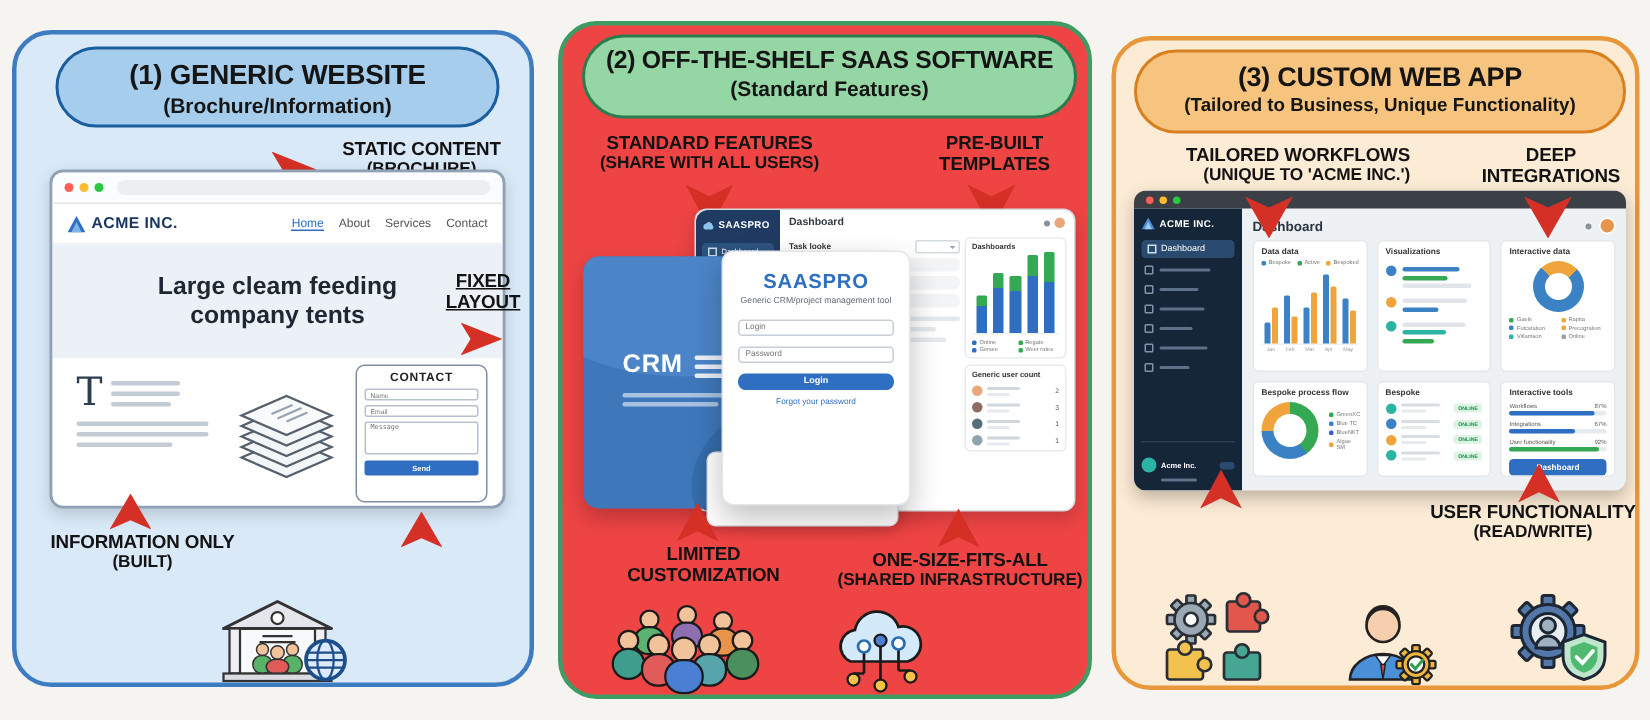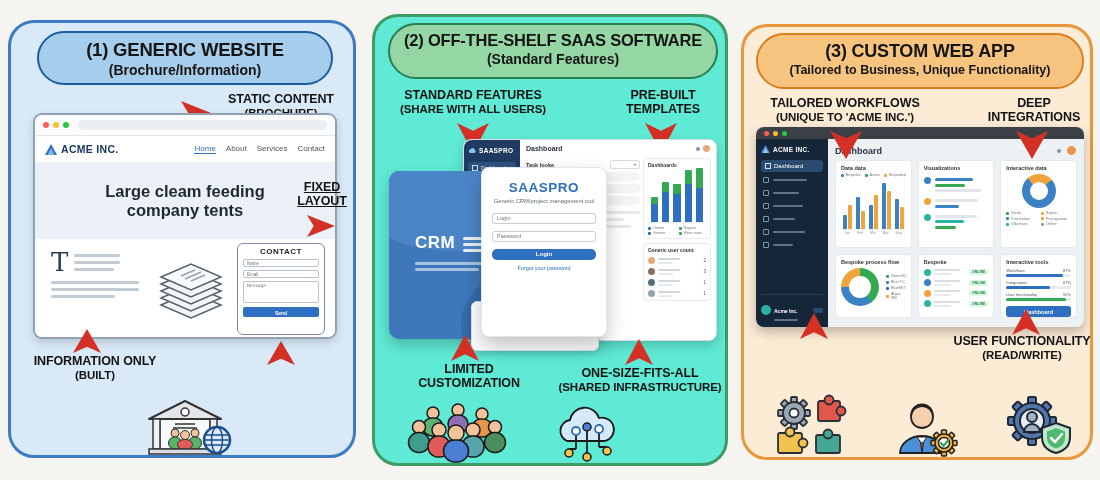--- a/index.html
+++ b/index.html
@@ -1,20 +1,20 @@
 <!DOCTYPE html>
 <html><head>
 <meta charset="utf-8">
 <style>
   html,body{margin:0;padding:0;width:1100px;height:480px;background:#f5f4f1;overflow:hidden;
     font-family:"Liberation Sans","DejaVu Sans",sans-serif;}
   .canvas{position:relative;width:1100px;height:480px;}
   .panel{position:absolute;border-radius:26px;box-sizing:border-box;}
   .p1{left:8px;top:20px;width:348px;height:438px;background:#d9e9f8;border:3px solid #3e7cc1;}
-  .p2{left:372px;top:14px;width:356px;height:452px;background:#5eead4;border:3px solid #3f9b63;}
+  .p2{left:372px;top:14px;width:356px;height:452px;background:#ef4444;border:3px solid #3f9b63;}
   .p3{left:741px;top:24px;width:352px;height:436px;background:#fcebd5;border:3px solid #e8973a;}
   .pill{position:absolute;border-radius:30px;text-align:center;box-sizing:border-box;padding-top:6px;}
   .p1 .pill{left:26px;top:8px;width:296px;height:54px;background:#a6cdec;border:2.5px solid #1b5e9e;}
   .p2 .pill{left:13px;top:6px;width:330px;height:56px;background:#94d6a4;border:2.5px solid #2a7d4f;}
   .p3 .pill{left:12px;top:6px;width:328px;height:56px;background:#f7c47f;border:2.5px solid #d87f20;}
   .pill-title{font-weight:800;font-size:18.5px;color:#151515;letter-spacing:-0.2px;}
   .p2 .pill-title{font-size:16.5px;}
   .p3 .pill-title{font-size:18px;}
   .pill-sub{font-weight:700;font-size:14px;color:#151515;margin-top:1px;}
   .p3 .pill-sub{font-size:12.5px;}
@@ -498,21 +498,21 @@
       <circle cx="64" cy="50" r="4" fill="#f5c24b" stroke="#1a1a1a" stroke-width="1.5"></circle>
     </svg>
   </section>
 
   <section class="panel p3">
     <div class="pill">
       <div class="pill-title">(3) CUSTOM WEB APP</div>
       <div class="pill-sub">(Tailored to Business, Unique Functionality)</div>
     </div>
 
-    <div class="ann" style="left:6px;top:70px;width:190px;">
+    <div class="ann" style="left:6px;top:70px;width:190px;text-align:right;">
       <div>TAILORED WORKFLOWS</div>
       <div class="sub">(UNIQUE TO 'ACME INC.')</div>
     </div>
     <div class="arr down" style="left:86px;top:104px;width:32px;height:28px;z-index:6;"></div>
     <div class="ann" style="left:238px;top:70px;width:104px;">
       <div>DEEP INTEGRATIONS</div>
     </div>
     <div class="arr down" style="left:272px;top:104px;width:32px;height:28px;z-index:6;"></div>
 
     <div class="p3-app">

